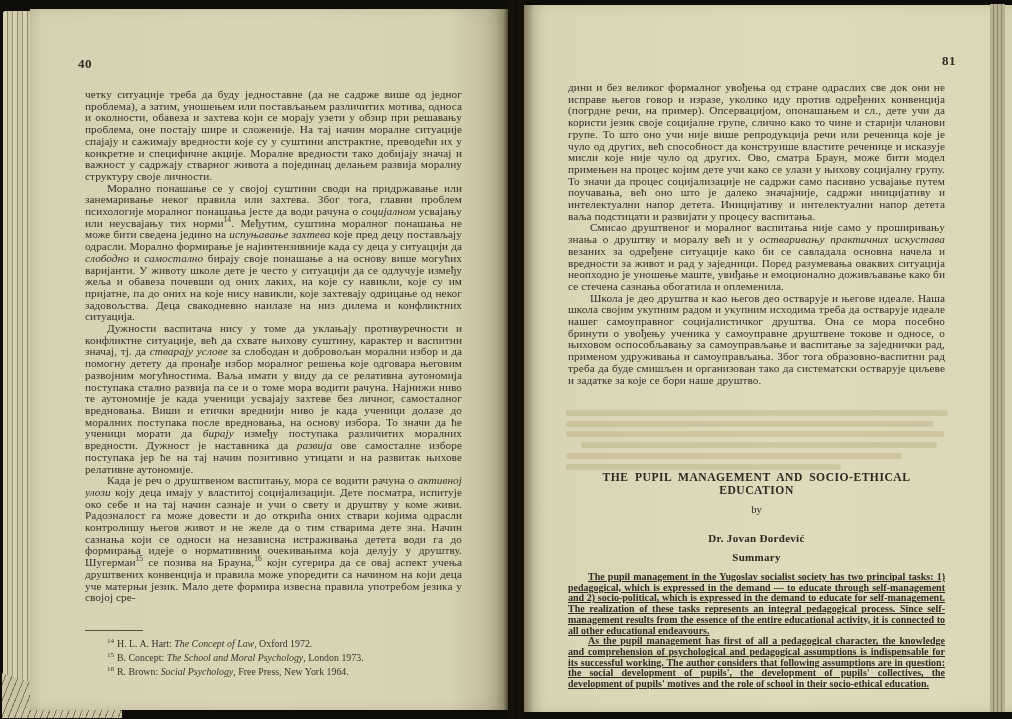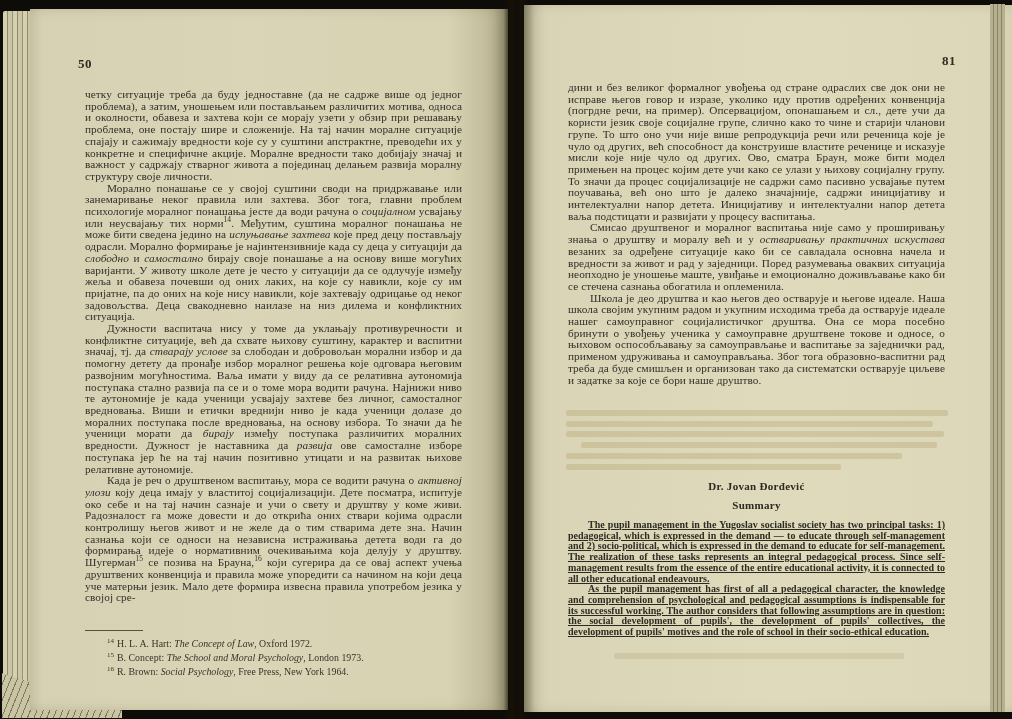--- a/index.html
+++ b/index.html
@@ -41,21 +41,21 @@
   .para sup{font-size:7.5px;line-height:0;}
 
   .footnotes{position:absolute;left:55px;top:621px;width:377px;color:#37342a;}
   .fn-rule{width:58px;height:1px;background:#55503d;margin:0 0 5px 0;}
   .fn{padding-left:22px;font-size:9.9px;line-height:11.6px;}
   .fn sup{font-size:7px;margin-right:3px;}
 
   .eng{position:absolute;left:44px;top:466px;width:377px;color:#2b2920;z-index:2;}
   .eng-heading{text-align:center;font-weight:bold;font-size:11.6px;letter-spacing:.5px;word-spacing:3px;}
   .eng-by{text-align:center;font-size:10.5px;margin-top:7px;}
-  .eng-author{text-align:center;font-weight:bold;font-size:11px;margin-top:9px;letter-spacing:.3px;}
+  .eng-author{text-align:center;font-weight:bold;font-size:11px;margin-top:17px;letter-spacing:.3px;}
   .eng-summary-label{text-align:center;font-weight:bold;font-size:11px;margin-top:7px;letter-spacing:.3px;}
   .eng-paras{margin-top:9px;text-decoration:underline;}
   .eng-paras .para{font-size:10px;line-height:10.7px;font-weight:bold;text-align:justify;text-indent:20px;color:#2e2c23;}
 
   
   .ghost{position:absolute;z-index:1;}
   .ghost .gl{height:6px;margin:4.8px 0;background:rgba(150,124,58,.20);border-radius:2px;filter:blur(.7px);}
   .ghost-1{left:42px;top:400px;width:382px;}
   .ghost-1 .gl:nth-child(2){width:96%;}
   .ghost-1 .gl:nth-child(3){width:99%;}
@@ -67,21 +67,21 @@
 </style>
 </head>
 <body>
 
 <div class="photo">
 
   <div class="edge-stack-left"></div>
   <div class="edge-stack-bl"></div>
 
   <div class="page page-left">
-    <div class="pn pn-left">50</div>
+    <div class="pn pn-left">40</div>
     <div class="body-text body-left" id="left-body">
         <p class="para noindent"><span>четку ситуације треба да буду једноставне (да не садрже више од једног проблема), а затим, уношењем или постављањем различитих мотива, односа и околности, обавеза и захтева који се морају узети у обзир при решавању проблема, оне постају шире и сложеније. На тај начин моралне ситуације спајају и сажимају вредности које су у суштини апстрактне, преводећи их у конкретне и специфичне акције. Моралне вредности тако добијају значај и важност у садржају стварног живота а појединац делањем развија моралну структуру своје личности.</span></p>
         <p class="para"><span>Морално понашање се у својој суштини своди на придржавање или занемаривање неког правила или захтева. Због тога, главни проблем психологије моралног понашања јесте да води рачуна о </span><i>социјалном</i><span> усвајању или неусвајању тих норми</span><sup>14</sup><span>. Међутим, суштина моралног понашања не може бити сведена једино на </span><i>испуњавање захтева</i><span> које пред децу постављају одрасли. Морално формирање је најинтензивније када су деца у ситуацији да </span><i>слободно</i><span> и </span><i>самостално</i><span> бирају своје понашање а на основу више могућих варијанти. У животу школе дете је често у ситуацији да се одлучује између жеља и обавеза почевши од оних лаких, на које су навикли, које су им пријатне, па до оних на које нису навикли, које захтевају одрицање од неког задовољства. Деца свакодневно наилазе на низ дилема и конфликтних ситуација.</span></p>
         <p class="para"><span>Дужности васпитача нису у томе да уклањају противуречности и конфликтне ситуације, већ да схвате њихову суштину, карактер и васпитни значај, тј. да </span><i>стварају услове</i><span> за слободан и добровољан морални избор и да помогну детету да пронађе избор моралног решења које одговара његовим развојним могућностима. Ваља имати у виду да се релативна аутономија поступака стално развија па се и о томе мора водити рачуна. Најнижи ниво те аутономије је када ученици усвајају захтеве без личног, самосталног вредновања. Виши и етички вреднији ниво је када ученици долазе до моралних поступака после вредновања, на основу избора. То значи да ће ученици морати да </span><i>бирају</i><span> између поступака различитих моралних вредности. Дужност је наставника да </span><i>развија</i><span> ове самосталне изборе поступака јер ће на тај начин позитивно утицати и на развитак њихове релативне аутономије.</span></p>
         <p class="para"><span>Када је реч о друштвеном васпитању, мора се водити рачуна о </span><i>активној улози</i><span> коју деца имају у властитој социјализацији. Дете посматра, испитује око себе и на тај начин сазнаје и учи о свету и друштву у коме живи. Радозналост га може довести и до открића оних ствари којима одрасли контролишу његов живот и не желе да о тим стварима дете зна. Начин сазнања који се односи на независна истраживања детета води га до формирања идеје о нормативним очекивањима која делују у друштву. Шугерман</span><sup>15</sup><span> се позива на Брауна,</span><sup>16</sup><span> који сугерира да се овај аспект учења друштвених конвенција и правила може упоредити са начином на који деца уче матерњи језик. Мало дете формира извесна правила употребом језика у својој сре-</span></p>
       </div>
     <div class="footnotes">
       <div class="fn-rule"></div>
       <div id="footnote-list">
           <div class="fn"><sup>14</sup><span>H. L. A. Hart: </span><i>The Concept of Law</i><span>, Oxford 1972.</span></div>
@@ -104,20 +104,22 @@
     <div class="ghost ghost-1">
       <div class="gl"></div>
       <div class="gl"></div>
       <div class="gl"></div>
       <div class="gl"></div>
       <div class="gl"></div>
       <div class="gl"></div>
     </div>
 
     <div class="eng">
+      <div class="eng-heading">THE PUPIL MANAGEMENT AND SOCIO-ETHICAL EDUCATION</div>
+      <div class="eng-by">by</div>
       <div class="eng-author">Dr. Jovan Đorđević</div>
       <div class="eng-summary-label">Summary</div>
       <div class="eng-paras" id="eng-paragraphs">
           <p class="para">The pupil management in the Yugoslav socialist society has two principal tasks: 1) pedagogical, which is expressed in the demand — to educate through self-management and 2) socio-political, which is expressed in the demand to educate for self-management. The realization of these tasks represents an integral pedagogical process. Since self-management results from the essence of the entire educational activity, it is connected to all other educational endeavours.</p>
           <p class="para">As the pupil management has first of all a pedagogical character, the knowledge and comprehension of psychological and pedagogical assumptions is indispensable for its successful working. The author considers that following assumptions are in question: the social development of pupils', the development of pupils' collectives, the  development of pupils' motives and the role of school in their socio-ethical education.</p>
         </div>
     </div>
 
     <div class="ghost ghost-2">
       <div class="gl"></div>

